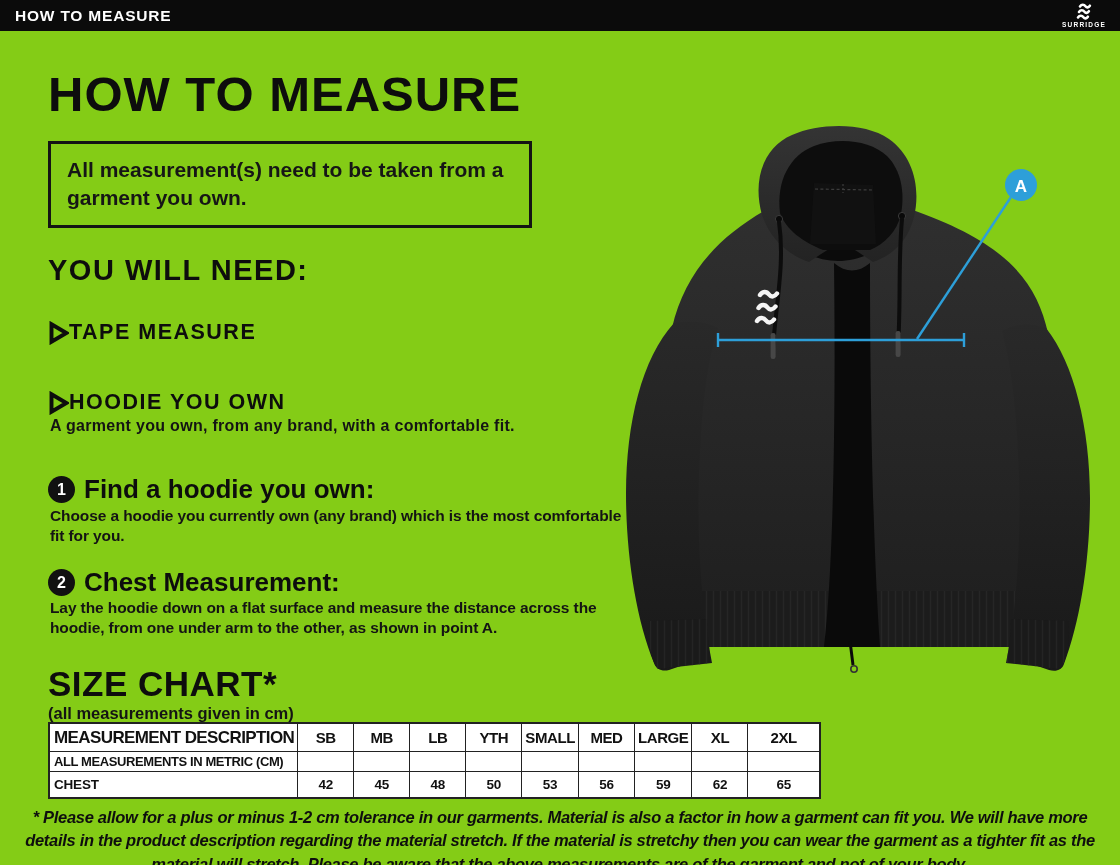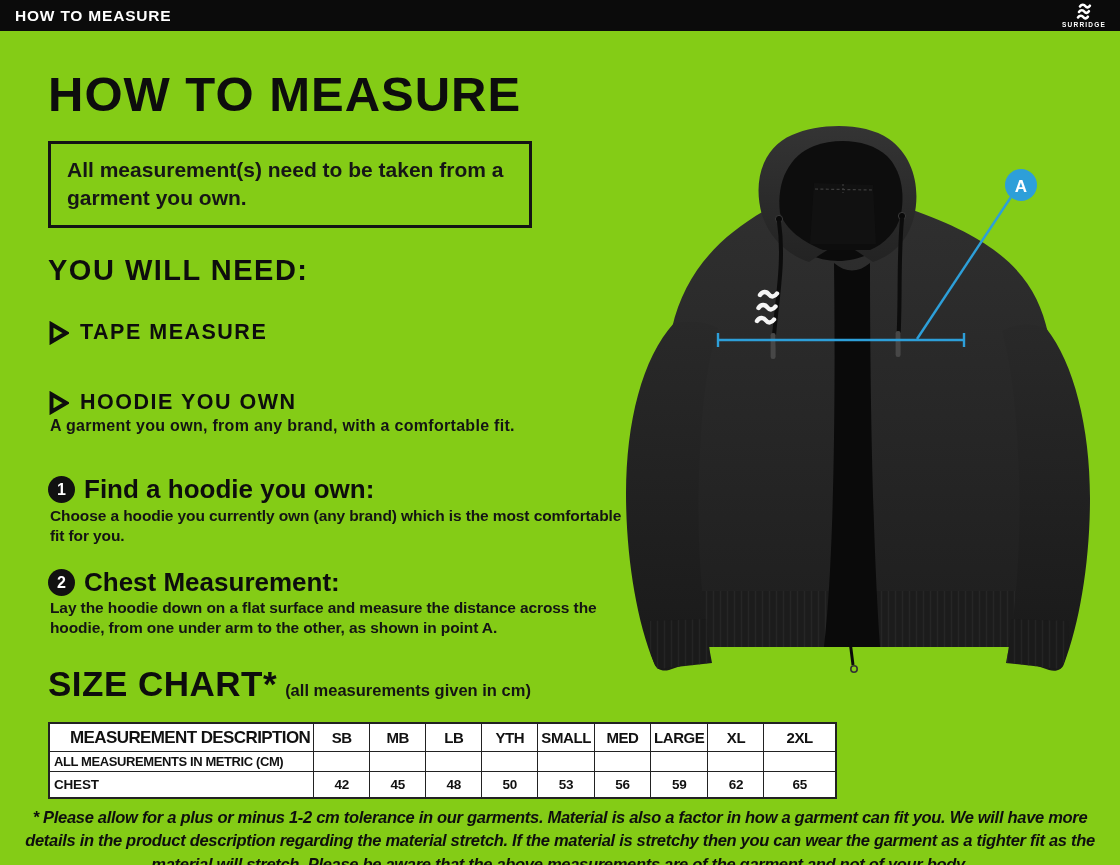--- a/index.html
+++ b/index.html
@@ -22,21 +22,21 @@
     position:absolute;left:48px;top:66px;font-size:49px;font-weight:bold;letter-spacing:1px;color:#0d0d0d;
   }
   .notice-box{
     position:absolute;left:48px;top:141px;width:446px;border:3px solid #141414;
     padding:12px 16px;font-size:21px;font-weight:bold;line-height:1.35;color:#161616;
   }
   .need-heading{
     position:absolute;left:48px;top:254px;font-size:29px;font-weight:bold;letter-spacing:1.5px;color:#0d0d0d;
   }
   .need-item-title{
-    position:absolute;display:flex;align-items:center;gap:11px;
+    position:absolute;display:flex;align-items:center;gap:0;
     font-size:21.5px;font-weight:bold;letter-spacing:1.5px;color:#0d0d0d;
   }
   .need-item-desc{
     position:absolute;left:50px;font-size:16px;font-weight:bold;letter-spacing:.3px;color:#141414;
   }
   .tri-icon{display:inline-block;width:21px;height:24px;}
   
   .step-title{
     position:absolute;display:flex;align-items:center;gap:9px;
     font-size:26px;font-weight:bold;color:#0d0d0d;
@@ -45,32 +45,32 @@
     width:27px;height:27px;border-radius:50%;background:#111;color:#fff;flex:0 0 27px;
     display:flex;align-items:center;justify-content:center;font-size:16px;font-weight:bold;
   }
   .step-desc{
     position:absolute;left:50px;font-size:15.5px;font-weight:bold;line-height:1.32;color:#141414;letter-spacing:-.1px;
   }
   #step1-desc{top:506px;width:580px;}
   #step2-desc{top:598px;width:592px;}
   
   .sizechart-heading{
-    position:absolute;left:48px;top:664px;display:flex;align-items:baseline;gap:8px;
+    position:absolute;left:48px;top:664px;display:flex;align-items:baseline;flex-direction:column;
   }
   .sizechart-heading .big{font-size:35px;font-weight:bold;letter-spacing:.5px;color:#0d0d0d;}
   .sizechart-heading .small{font-size:16.5px;font-weight:bold;color:#141414;}
   table.size-table{
     position:absolute;left:48px;top:722px;border-collapse:collapse;background:#fff;
     border:2.5px solid #222;table-layout:fixed;
   }
   table.size-table td,table.size-table th{
     border:1.6px solid #222;padding:0 3px;overflow:hidden;white-space:nowrap;
   }
-  .size-table .hdr-desc{height:27px;text-align:right;font-size:17px;font-weight:bold;letter-spacing:-.6px;padding-left:20px;}
+  .size-table .hdr-desc{height:27px;text-align:right;font-size:17px;font-weight:bold;letter-spacing:-.6px;padding-left:4px;}
   .size-table .hdr-size{height:27px;text-align:center;font-size:15px;font-weight:bold;letter-spacing:-.4px;}
   .size-table .row-metric td{height:19px;font-size:13px;font-weight:bold;letter-spacing:-.4px;padding-left:4px;}
   .size-table .row-chest td{height:25px;font-size:13.5px;font-weight:bold;letter-spacing:-.2px;}
   .size-table .row-chest td.lbl{text-align:left;padding-left:4px;}
   .size-table .row-chest td.val{text-align:center;}
   
   .footnote{
     position:absolute;left:24px;top:806px;width:1072px;text-align:center;
     font-size:16.5px;font-weight:bold;font-style:italic;line-height:1.42;letter-spacing:-.3px;color:#0e0e0e;
   }

